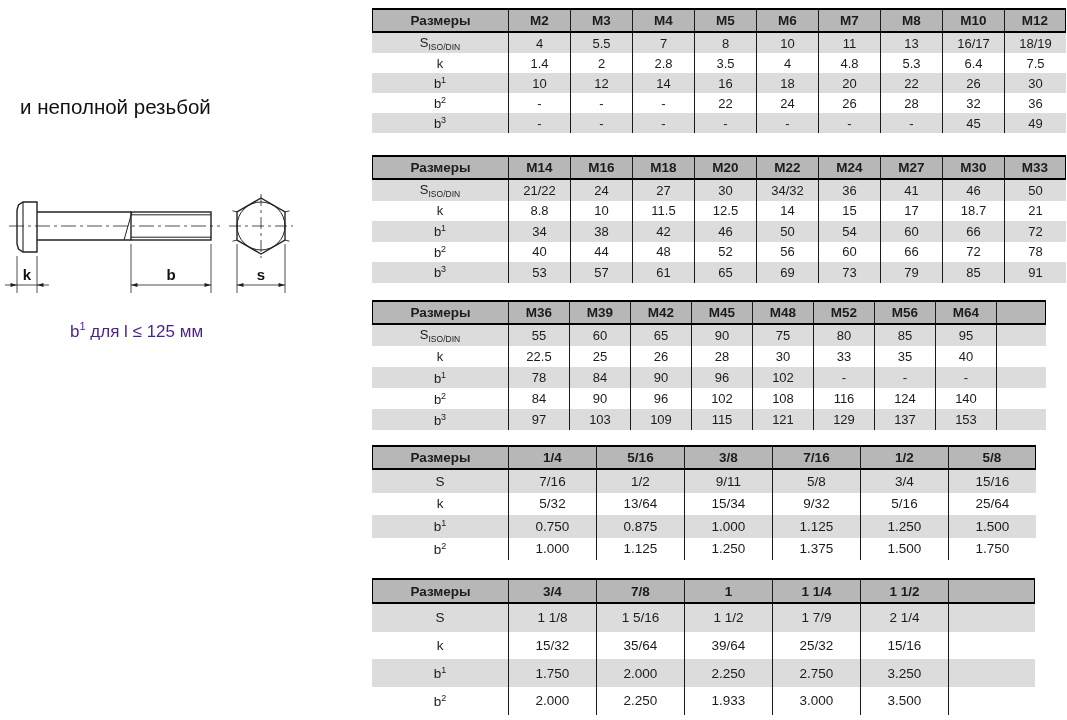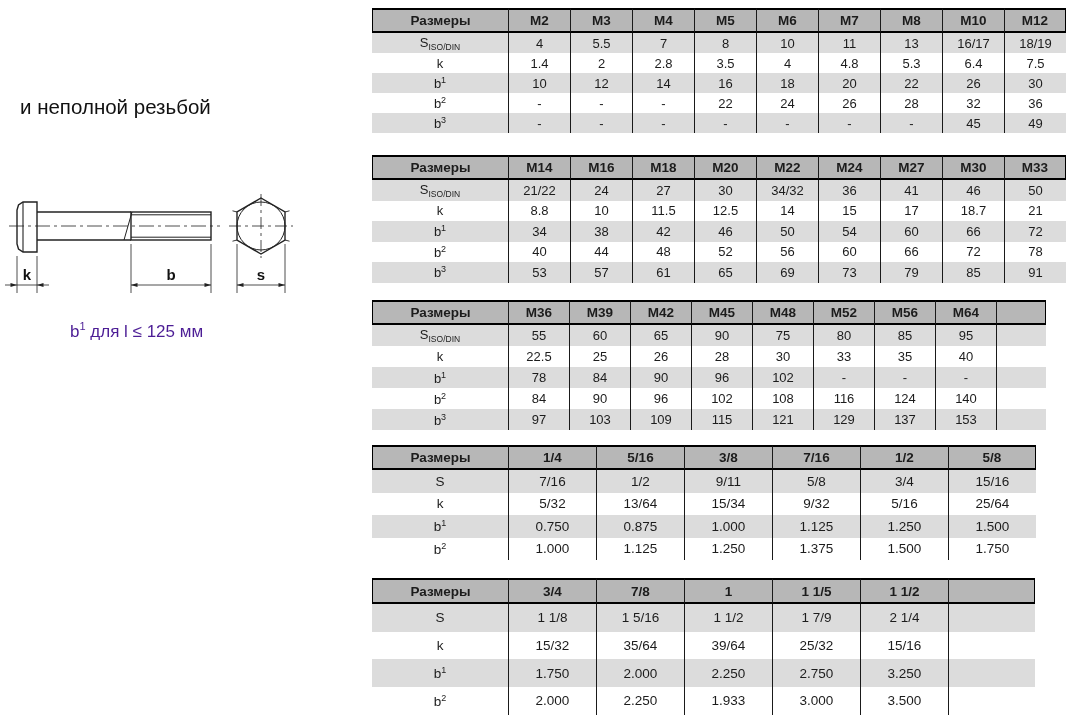--- a/index.html
+++ b/index.html
@@ -453,21 +453,21 @@
           <col style="width: 88px;">
           <col style="width: 88px;">
           <col style="width: 87px;">
         </colgroup>
         <thead>
           <tr style="height: 26px;">
             <th>Размеры</th>
             <th>3/4</th>
             <th>7/8</th>
             <th>1</th>
-            <th>1 1/5</th>
+            <th>1 1/4</th>
             <th>1 1/2</th>
             <th></th>
           </tr>
         </thead>
         <tbody>
           <tr style="height: 27.7px;">
             <td><span>S</span></td>
             <td>1 1/8</td>
             <td>1 5/16</td>
             <td>1 1/2</td>

